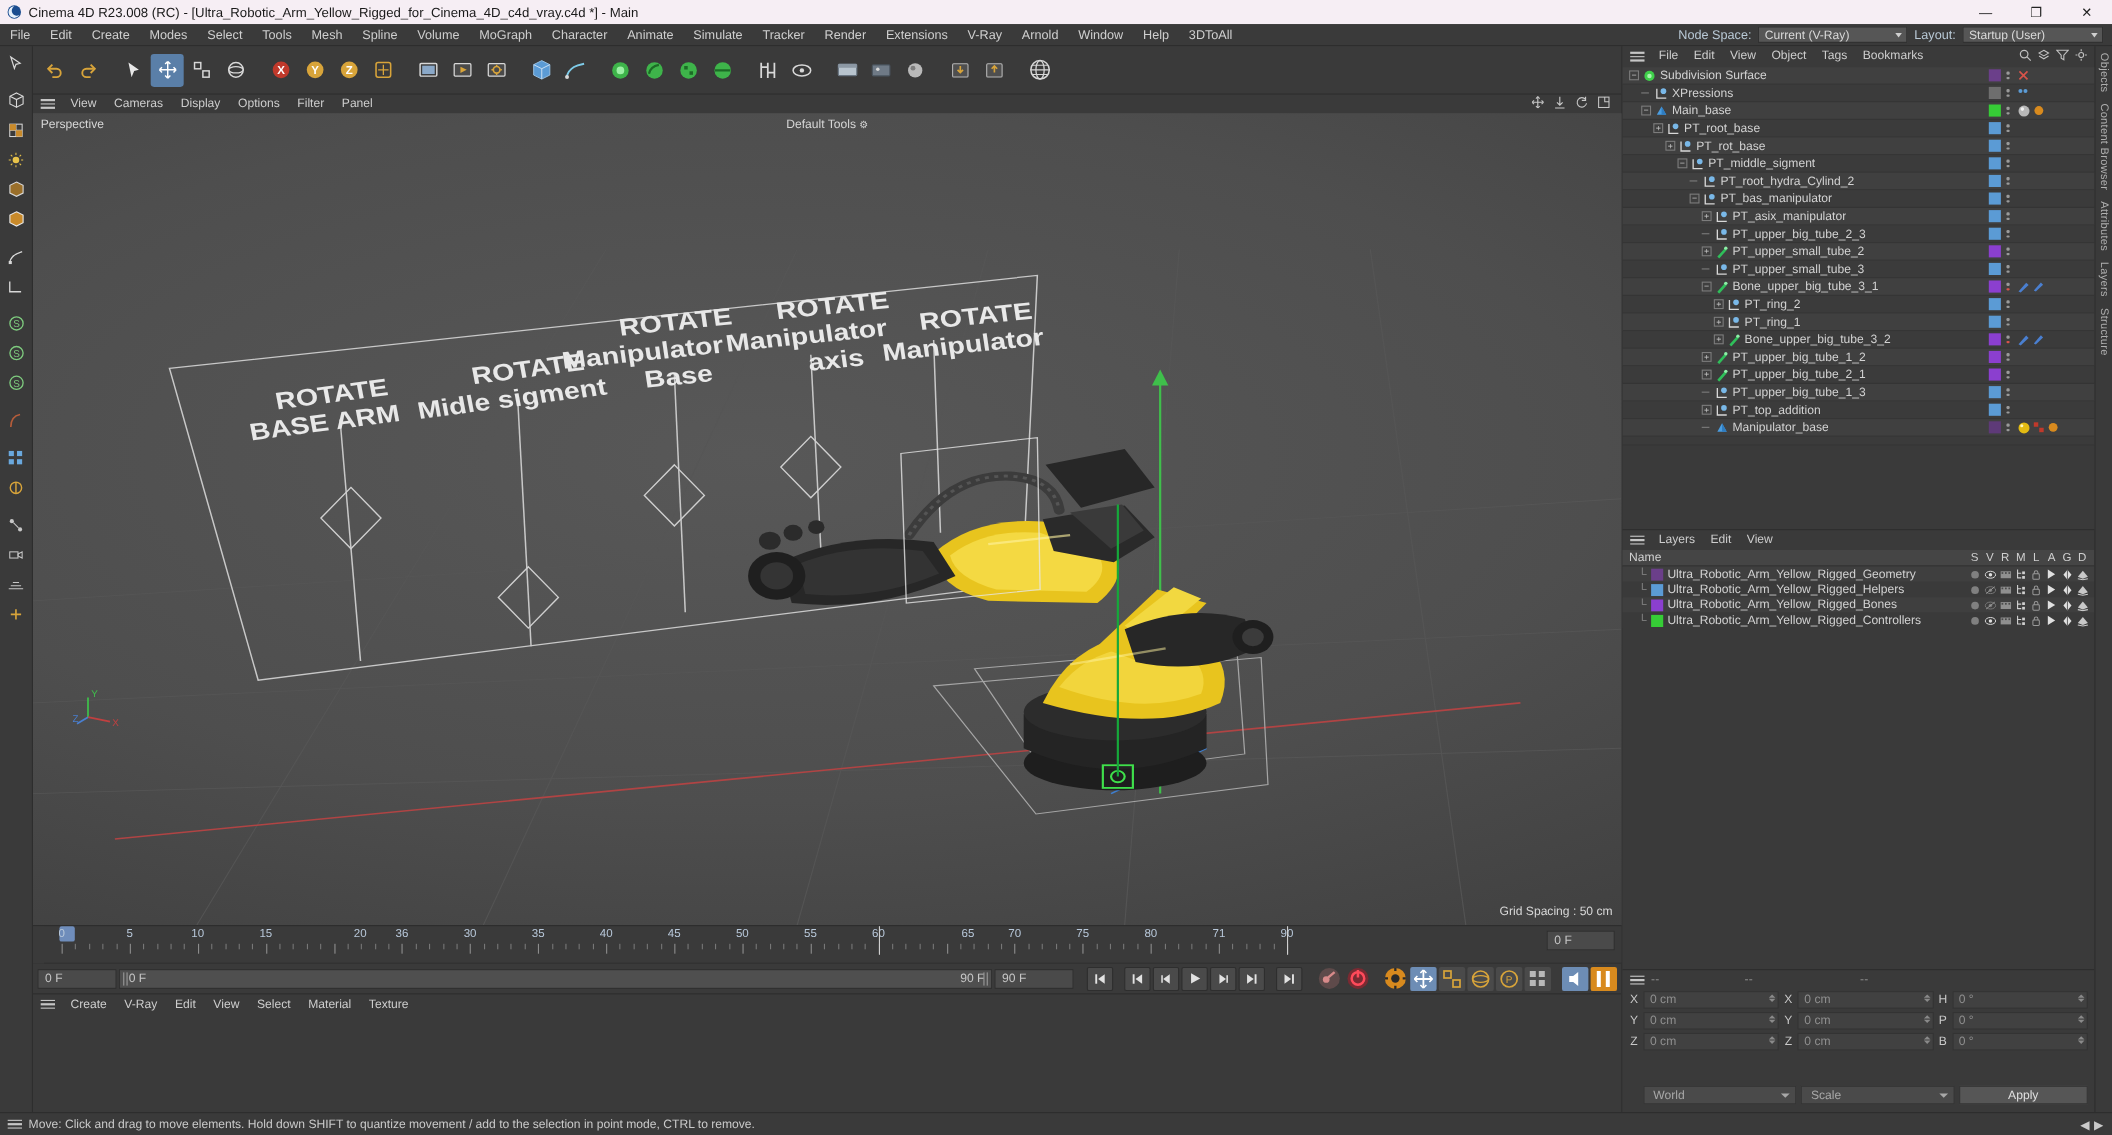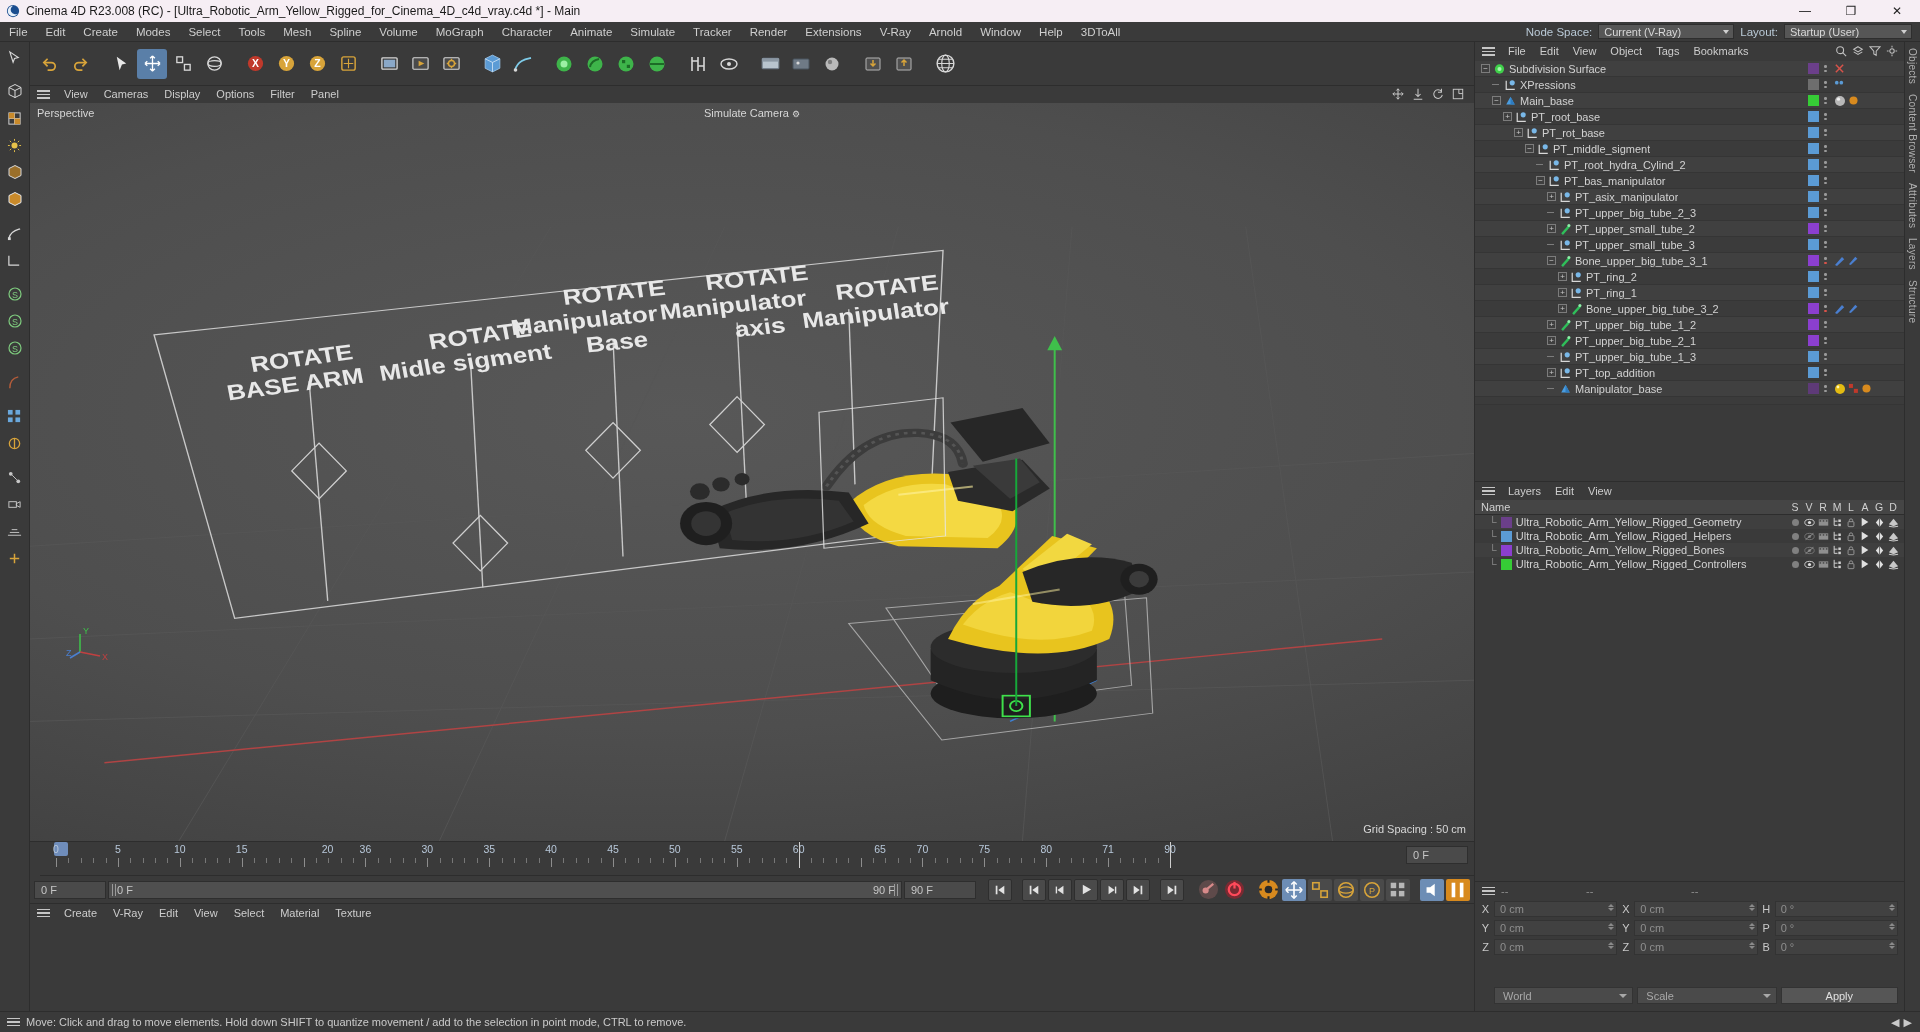--- a/index.html
+++ b/index.html
@@ -562,21 +562,21 @@
               <svg width="12" height="12" viewBox="0 0 14 14">
                   <rect x="1.5" y="1.5" width="11" height="11" fill="none" stroke="#c8c8c8" stroke-width="1.1"></rect>
                   <path d="M8 1.5v5h4.5" stroke="#c8c8c8" stroke-width="1.1" fill="none"></path>
                 </svg></span>
           </div>
         </div>
 
         <div class="viewport">
           <div class="vplabel">Perspective</div>
           <div class="vpcam">
-            <span>Simulate Camera</span> <span style="font-size:9px">⚙</span>
+            <span>Default Tools</span> <span style="font-size:9px">⚙</span>
           </div>
           <svg class="vp-svg" viewBox="0 0 1164 716" preserveAspectRatio="none">
 
             <g stroke="#565656" stroke-width="0.8" fill="none" opacity="0.9">
               <path d="M0 520 L1164 455"></path>
               <path d="M0 600 L1164 560"></path>
               <path d="M0 430 L1164 340"></path>
               <path d="M120 716 L420 120"></path>
               <path d="M330 716 L560 120"></path>
               <path d="M560 716 L700 120"></path>

